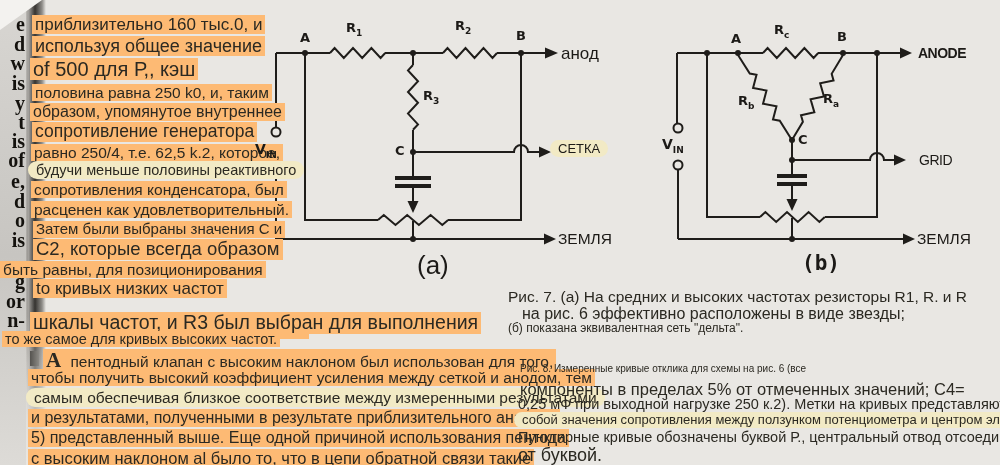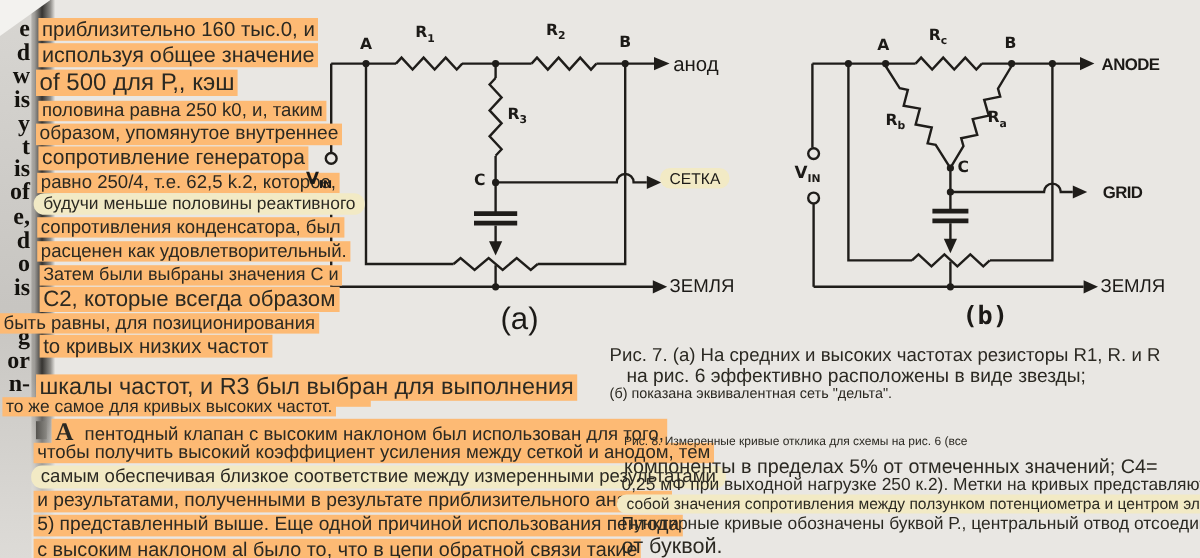--- a/index.html
+++ b/index.html
@@ -204,17 +204,17 @@
   </svg>
 
   <span class="clabel" style="left:662px;top:136px;font-size:14px"><span>V</span><sub>IN</sub></span>
   <span class="clabel" style="left:731px;top:31px">A</span>
   <span class="clabel" style="left:837px;top:29px">B</span>
   <span class="clabel" style="left:798px;top:132px">C</span>
   <span class="clabel" style="left:774px;top:22px"><span>R</span><sub>c</sub></span>
   <span class="clabel" style="left:738px;top:93px"><span>R</span><sub>b</sub></span>
   <span class="clabel" style="left:823px;top:91px"><span>R</span><sub>a</sub></span>
   <span class="iolabel" style="left:918px;top:45px;font-size:14px;font-weight:bold;letter-spacing:-.5px">ANODE</span>
-  <span class="iolabel" style="left:919px;top:152px;font-size:14px;font-weight:bold;letter-spacing:-.5px">GRID</span>
+  <span class="iolabel" style="left:919px;top:152px;font-size:14px;font-weight:normal;letter-spacing:-.5px">GRID</span>
   <span class="iolabel" style="left:917px;top:230px;font-size:15.5px">ЗЕМЛЯ</span>
   <span class="figcap" style="left:802px;top:251px;font-family:'DejaVu Sans Mono',monospace;font-size:21px;font-weight:bold">(b)</span>
 
 </div>
 
 </body></html>

